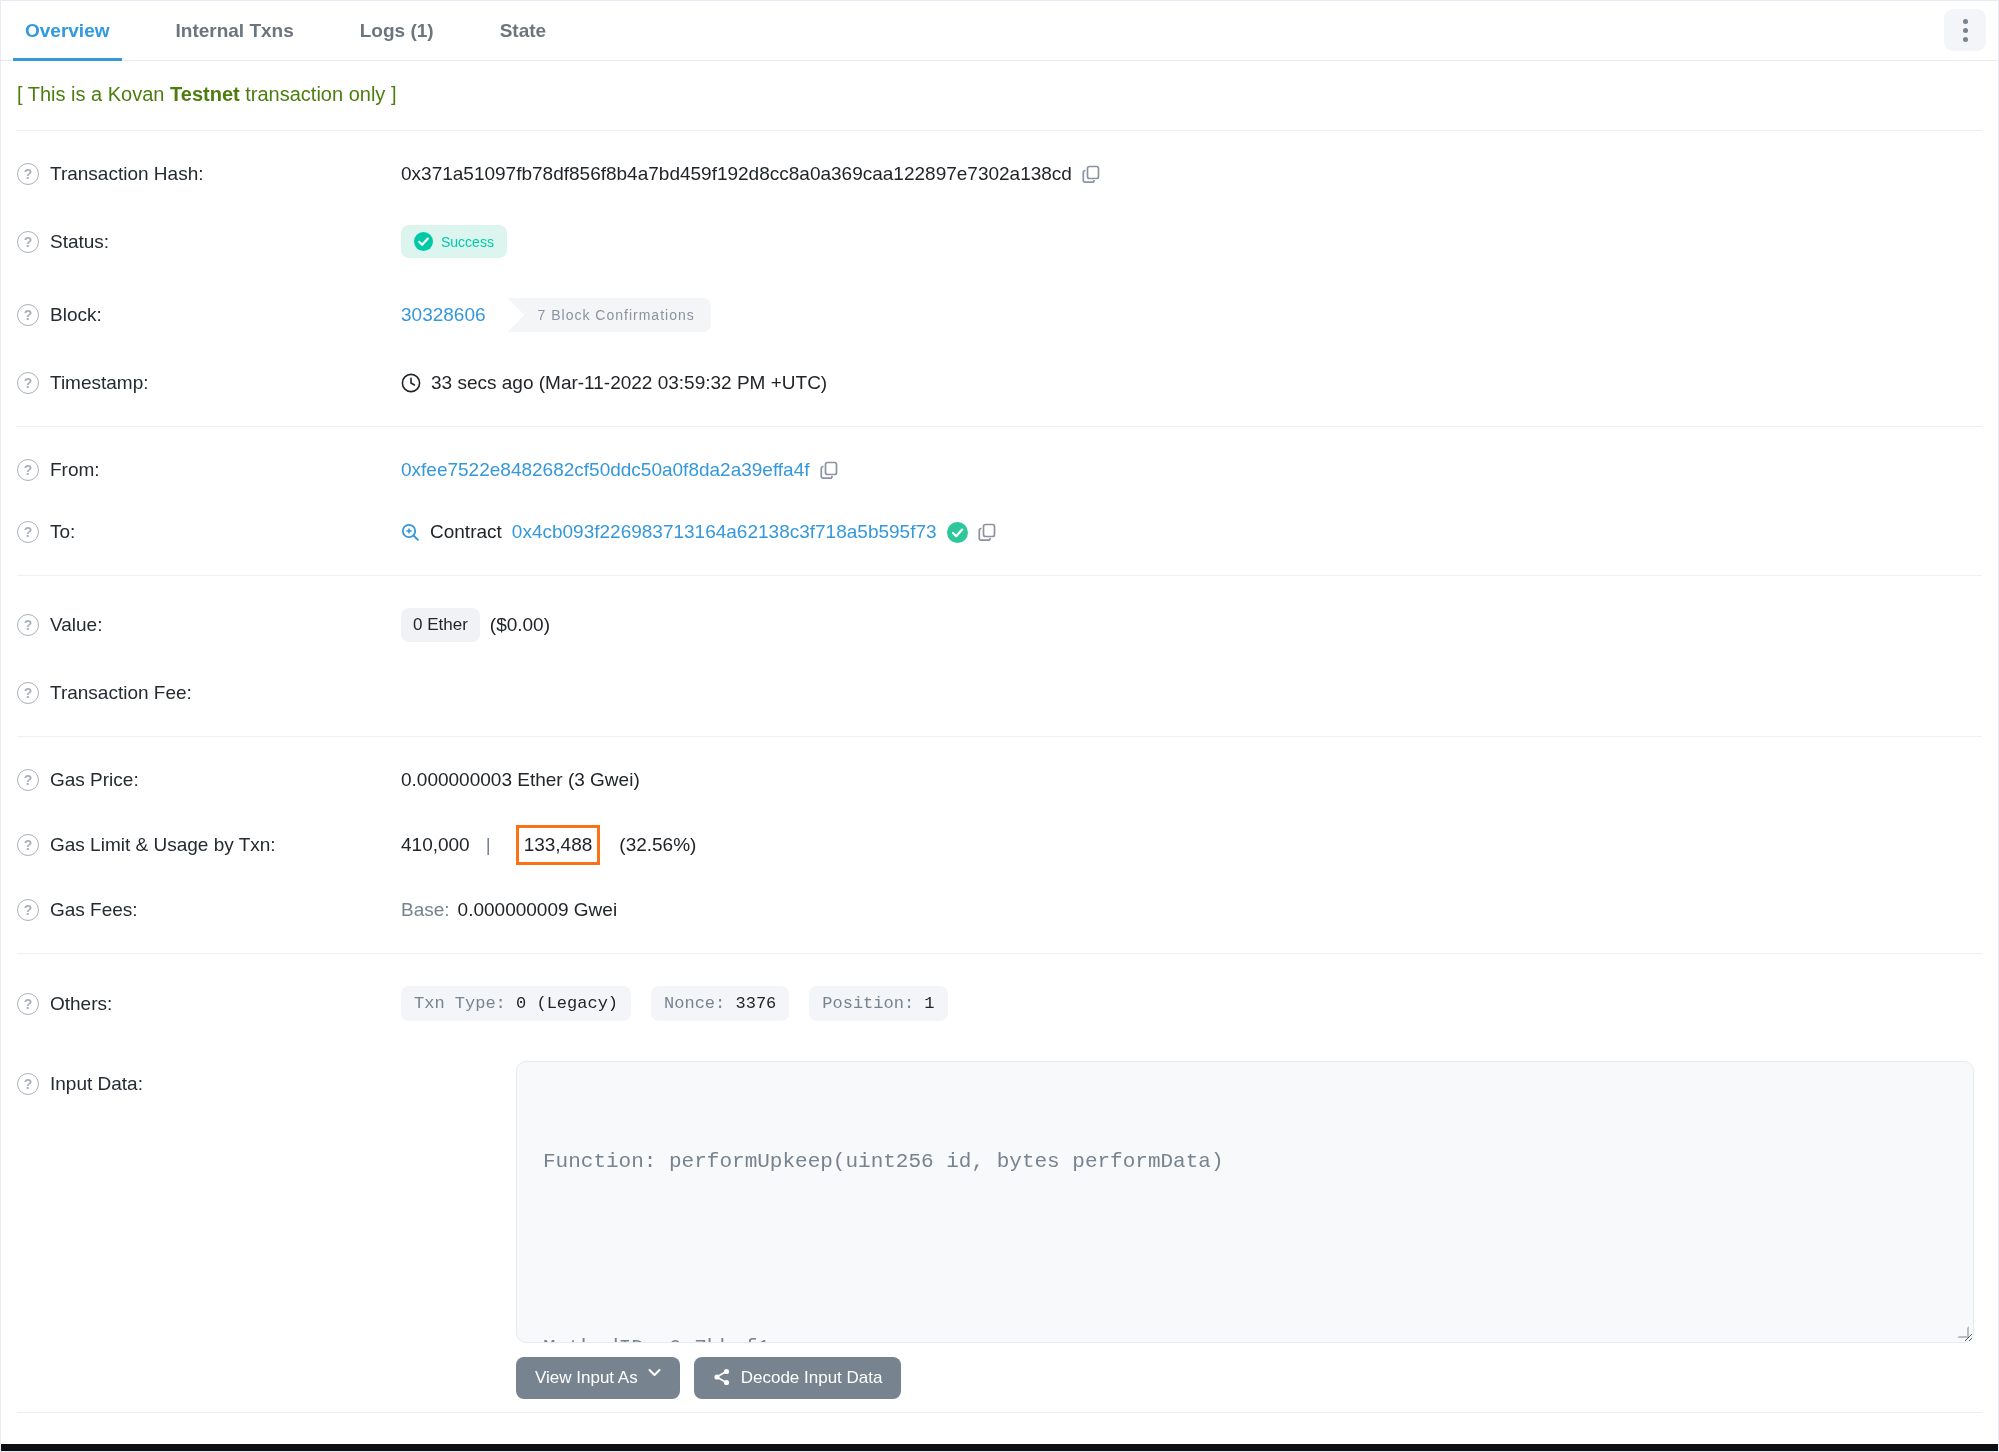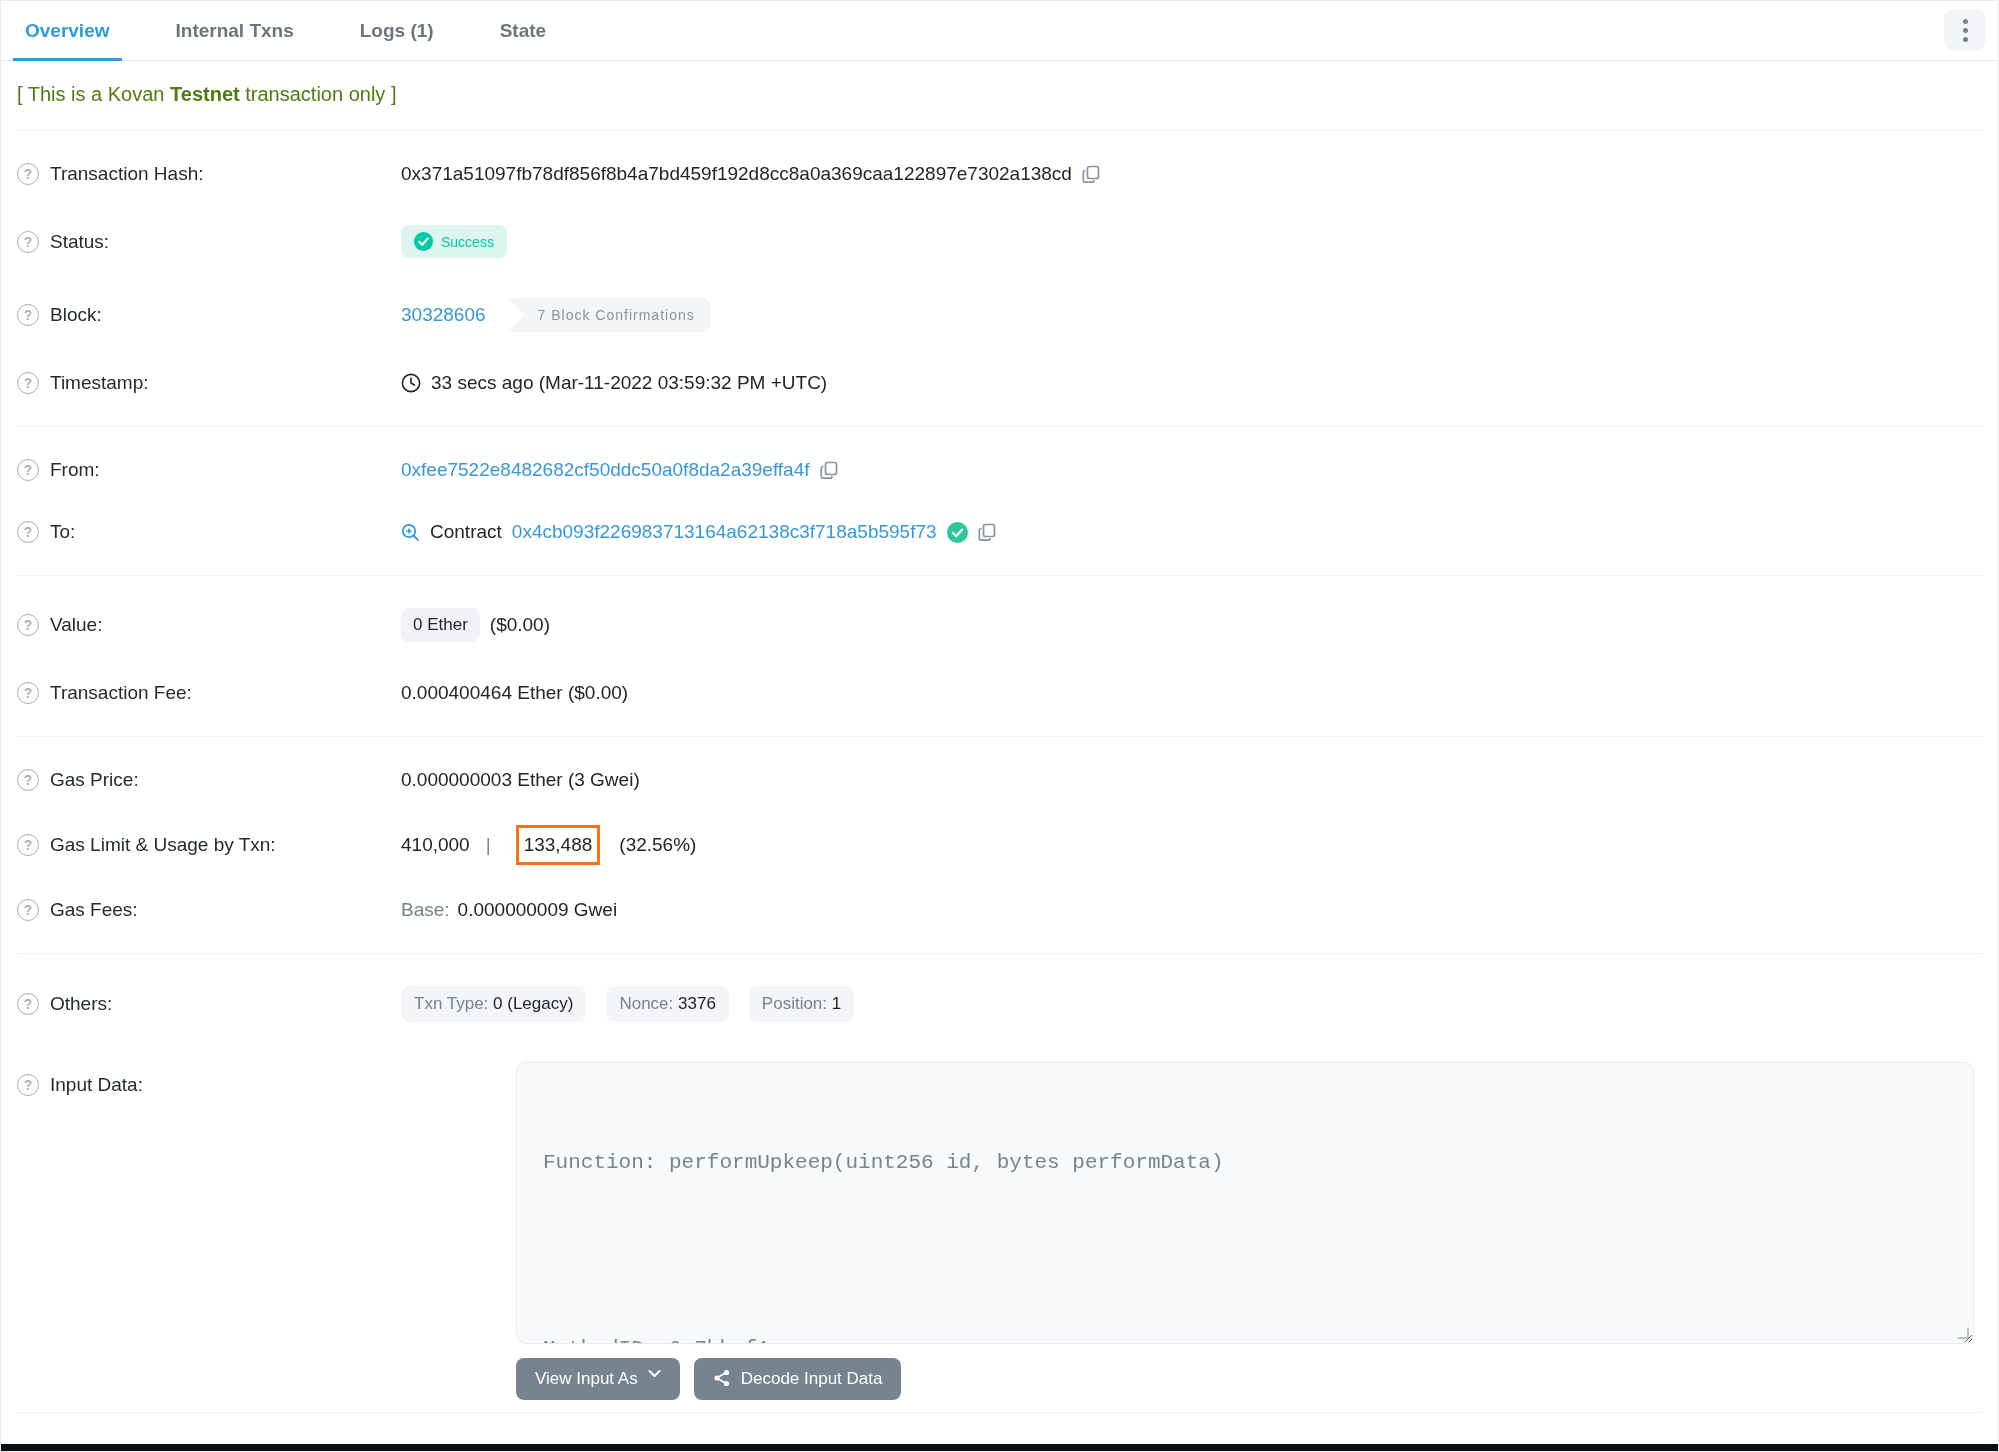--- a/index.html
+++ b/index.html
@@ -33,21 +33,21 @@
   .icon-btn { display:inline-flex; align-items:center; cursor:pointer; }
 
   
   .badge-success { display:inline-flex; align-items:center; gap:8px; background:#dcf6ef; color:#00c9a7; font-size:14px; border-radius:8px; padding:7px 13px; }
 
   
   .badge-confirm { margin-left:12px; background:#f4f5f7; color:#8a939e; font-size:14px; letter-spacing:1px; padding:9px 16px 9px 30px; border-radius:0 8px 8px 0; clip-path:polygon(0 0,100% 0,100% 100%,0 100%,17px 50%); }
 
   
   .badge-gray { background:#f1f2f6; border-radius:8px; padding:7px 12px; font-size:17px; color:#212529; }
-  .badge-kv { background:#f4f5f8; border-radius:8px; padding:8px 13px; font-size:17px; margin-right:10px; }
+  .badge-kv { background:#f4f5f8; border-radius:8px; padding:8px 13px; font-size:17px; margin-right:10px;font-family:Liberation Mono, monospace; }
   .badge-kv .k { color:#77838f; }
 
   
   .annotation-box { display:inline-block; border:3px solid #f97316; padding:6px 5px; margin:-6px 9px; }
 
   
   .row.input-row { align-items:flex-start; }
   .row.input-row .row-label { padding-top:12px; }
   .input-wrap { flex:1; margin-left:115px; margin-right:8px; }
   .codebox { height:282px; overflow:hidden; background:#f8f9fa; border:1px solid #e7eaf3; border-radius:10px; padding:22px 10px 4px 26px; font-family:"Liberation Mono", monospace; font-size:21px; line-height:31px; color:#77838f; white-space:pre; position:relative; resize:vertical; }
@@ -200,23 +200,20 @@
       <div class="row-value">
         <span class="badge-gray">0 Ether</span>
         <span class="dark">($0.00)</span>
       </div>
     </div>
 
     <div class="row">
       <div class="row-label">
         <span class="help">?</span>
         <span>Transaction Fee:</span>
-      </div>
-      <div class="row-value">
-        <span class="dark">0.000400464 Ether ($0.00)</span>
       </div>
     </div>
   </div>
 
   <div class="divider"></div>
 
   <div class="group">
     <div class="row">
       <div class="row-label">
         <span class="help">?</span>

